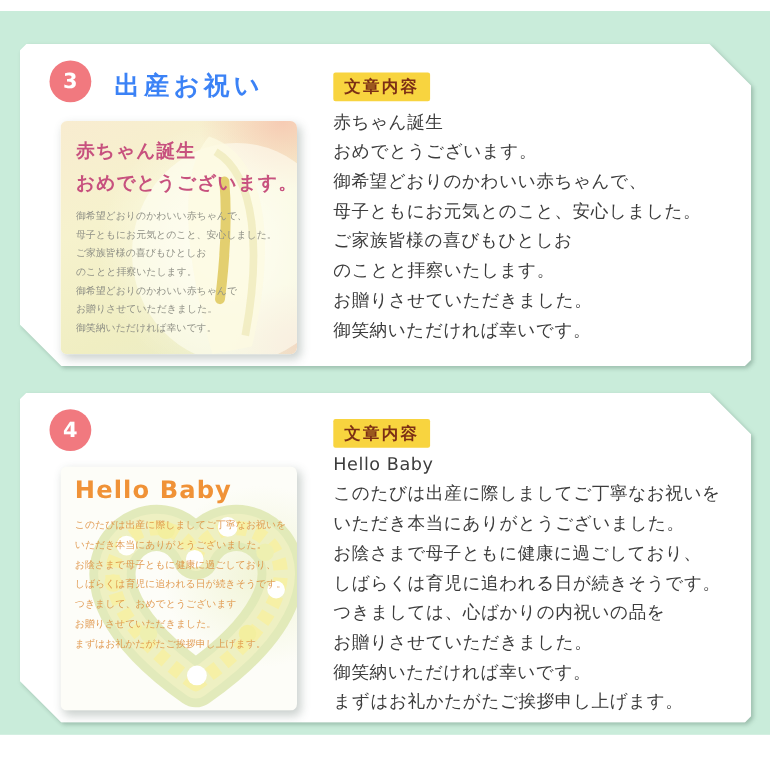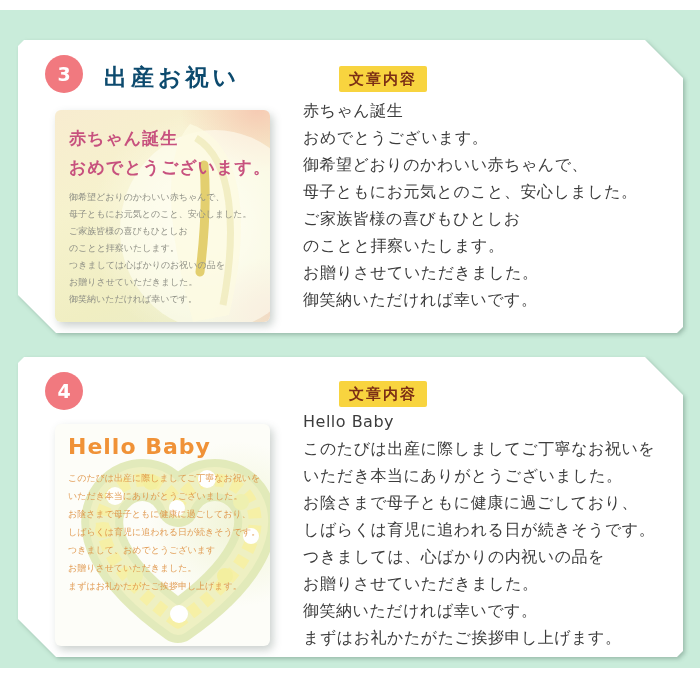--- a/index.html
+++ b/index.html
@@ -13,25 +13,25 @@
   .c1{top:40px;height:293px;}
   .c2{top:357px;height:300px;}
   .card{position:relative;width:100%;height:100%;background:#ffffff;
         clip-path:polygon(6px 0,calc(100% - 38px) 0,100% 38px,100% calc(100% - 6px),
                   calc(100% - 6px) 100%,38px 100%,0 calc(100% - 38px),0 6px);}
 
   .num-circle{position:absolute;left:27px;top:15px;width:38px;height:38px;border-radius:50%;
               background:#f1797f;color:#fff;display:flex;align-items:center;justify-content:center;
               font-weight:bold;font-size:19px;}
   .sec-title{position:absolute;left:86px;top:22px;margin:0;font-size:23px;font-weight:bold;
-             letter-spacing:4px;color:#0c4a6e;white-space:nowrap;}
+             letter-spacing:4px;color:#3b82f6;white-space:nowrap;}
 
   .label-badge{position:absolute;left:285px;top:26px;background:#f8d43f;color:#7c2f15;
                font-weight:bold;font-size:15px;line-height:1;padding:6px 10px 5px;
-               letter-spacing:2px;border-radius:2px;margin-left:36px;}
+               letter-spacing:2px;border-radius:2px;}
   .msg{position:absolute;left:285px;top:57px;font-size:16px;color:#3c3c3c;line-height:27px;
        letter-spacing:.5px;white-space:nowrap;}
   .c2 .msg{top:51px;}
   .c2 .label-badge{top:24px;}
 
   .photo{position:absolute;left:37px;top:70px;width:215px;height:212px;border-radius:6px;
          box-shadow:3px 4px 9px rgba(70,90,80,.28);overflow:hidden;}
   .photo1{background:
       radial-gradient(110px 90px at 94% 0%, rgba(246,199,177,.9), rgba(246,199,177,0) 70%),
       radial-gradient(90px 80px at 100% 96%, rgba(244,214,196,.8), rgba(244,214,196,0) 70%),
@@ -75,21 +75,21 @@
         </svg>
         <div class="photo1-title">
           <div>赤ちゃん誕生</div>
           <div>おめでとうございます。</div>
         </div>
         <div class="photo1-body">
           <div>御希望どおりのかわいい赤ちゃんで、</div>
           <div>母子ともにお元気とのこと、安心しました。</div>
           <div>ご家族皆様の喜びもひとしお</div>
           <div>のことと拝察いたします。</div>
-          <div>つきましては心ばかりのお祝いの品を</div>
+          <div>御希望どおりのかわいい赤ちゃんで</div>
           <div>お贈りさせていただきました。</div>
           <div>御笑納いただければ幸いです。</div>
         </div>
       </div>
 
       <span class="label-badge">文章内容</span>
       <div class="msg">
         <div>赤ちゃん誕生</div>
         <div>おめでとうございます。</div>
         <div>御希望どおりのかわいい赤ちゃんで、</div>

